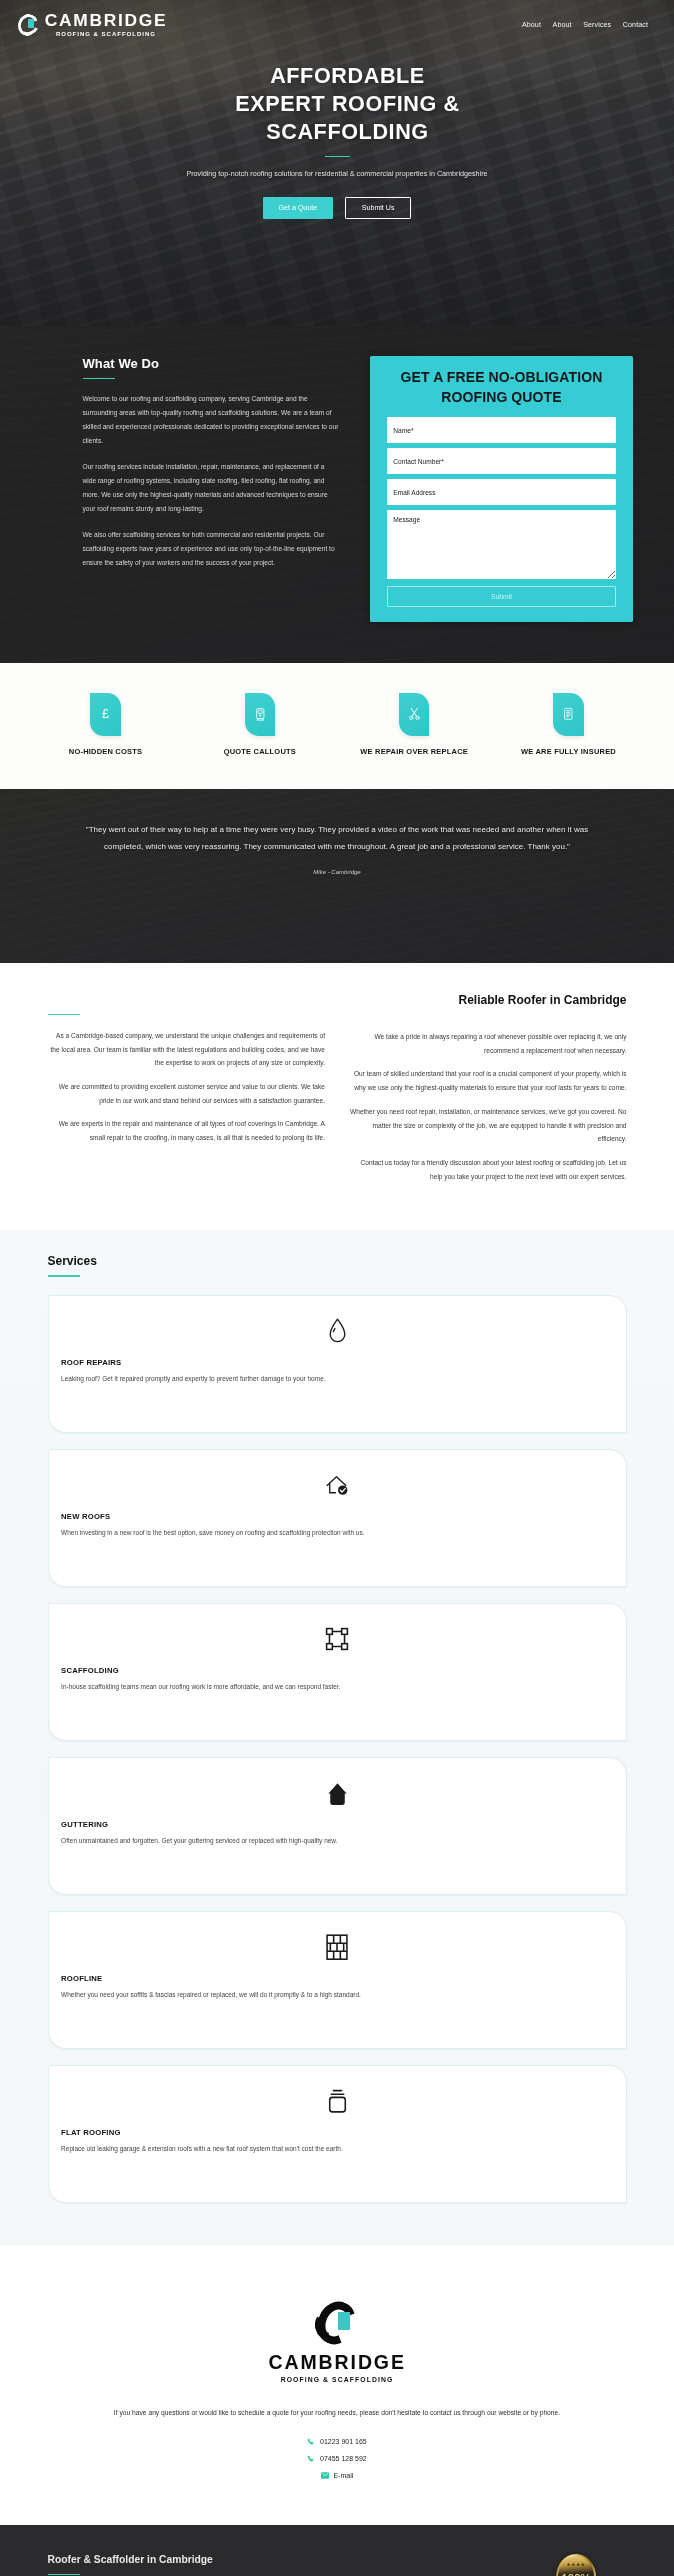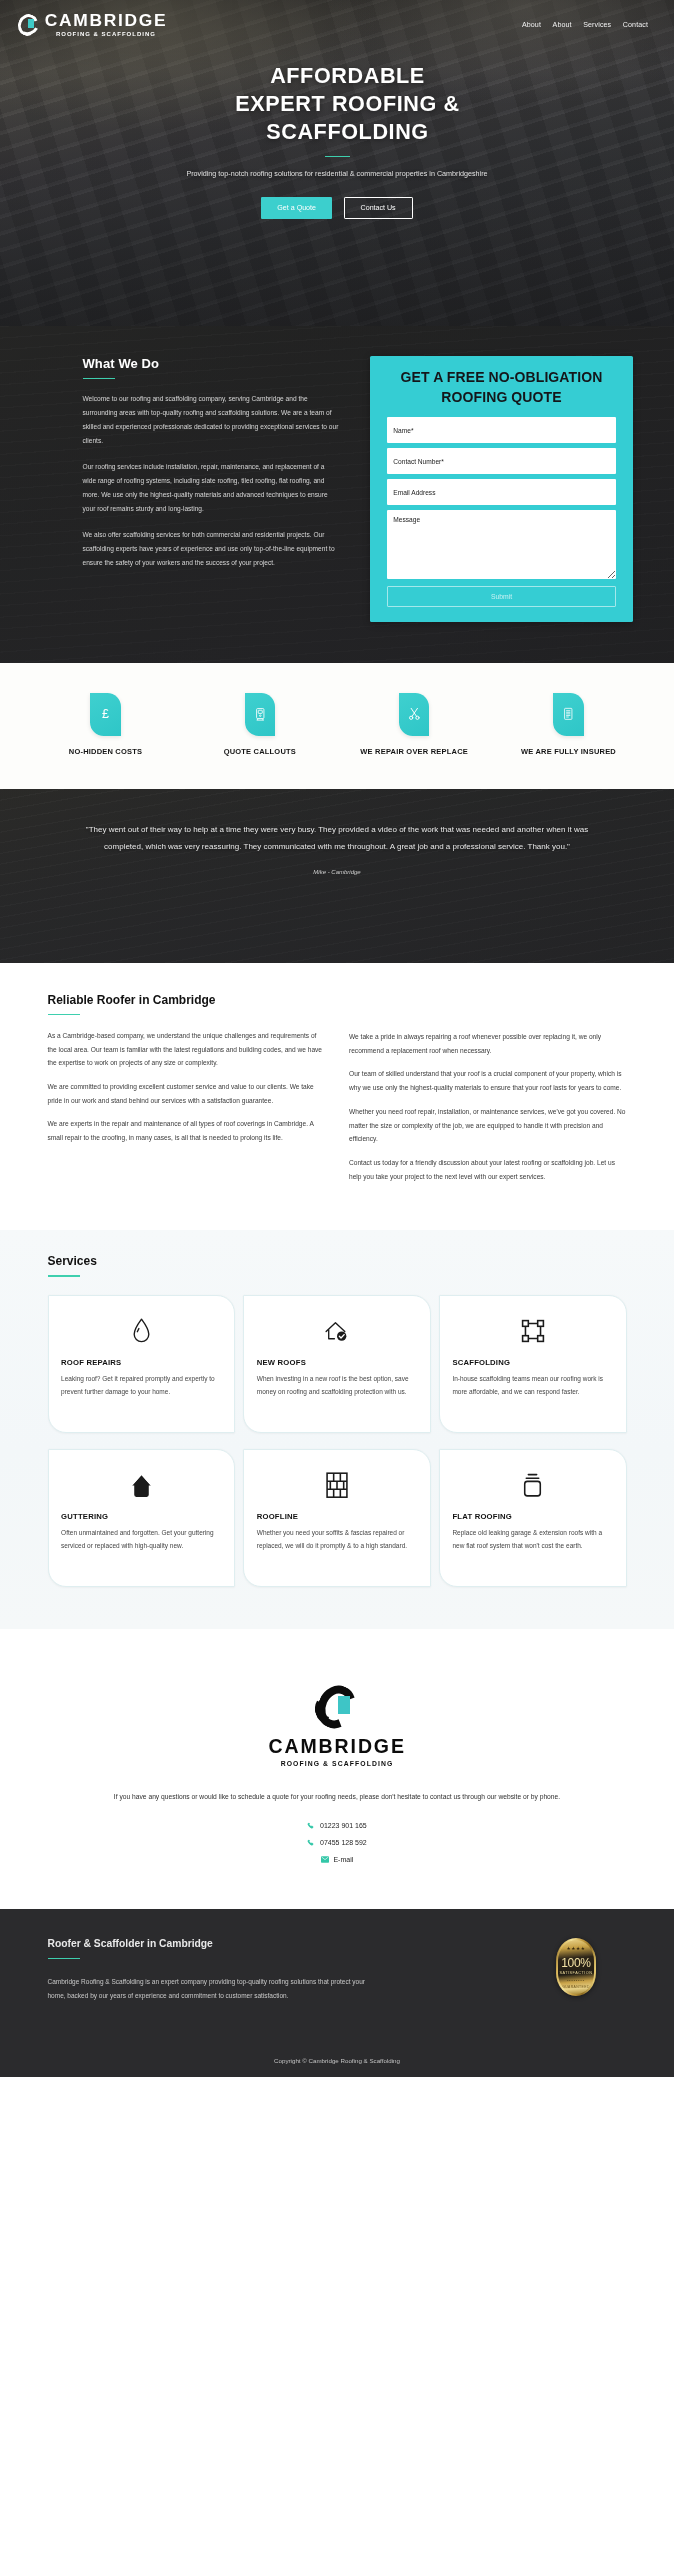--- a/index.html
+++ b/index.html
@@ -301,20 +301,21 @@
     font-size: 6px;
     font-style: italic;
     margin-top: 13.7px;
   }
 
   
   .reliable {
     width: 674px;
     background: #ffffff;
     padding: 29.5px 0 37px;
+    text-align: right;
   }
   .reliable-inner { width: 579px; margin: 0 auto; }
   .sec-title-dark {
     color: #111111; font-size: 12px; font-weight: 700;
   }
   .reliable .rule-teal { margin-top: 6.8px; margin-bottom: 13.7px; }
   .two-col { display: flex; gap: 24px; }
   .two-col .col { width: 278px; }
   .two-col p {
     color: #3a3a3a;
@@ -327,21 +328,21 @@
   
   .services {
     width: 674px;
     background: linear-gradient(180deg, #f6f9fa 0%, #f3f7f9 55%, #f5f8f9 100%);
     padding: 24px 0 42px;
   }
   .services-inner { width: 579px; margin: 0 auto; }
   .services .rule-teal { margin-top: 6.8px; margin-bottom: 18px; }
   .cards-grid {
     display: grid;
-    grid-template-columns: repeat(3, 1fr);
+    grid-template-columns: repeat(1, 1fr);
     gap: 16px 8px;
   }
   .svc-card {
     background: #ffffff;
     border: 0.5px solid #dfeef0;
     border-radius: 1.1px 18px 1.1px 18px;
     padding: 19px 12.6px 16px;
     min-height: 138px;
     box-shadow: 0 0.5px 2.1px rgba(0,0,0,.04);
   }
@@ -518,21 +519,21 @@
     <div class="hero-copy">
       <h1 class="hero-title">
         <span>AFFORDABLE</span><br>
         <span>EXPERT ROOFING &amp;</span><br>
         <span>SCAFFOLDING</span>
       </h1>
       <div class="hero-rule"></div>
       <p class="hero-sub">Providing top-notch roofing solutions for residential &amp; commercial properties in Cambridgeshire</p>
       <div class="hero-btns">
         <button class="btn-primary">Get a Quote</button>
-        <button class="btn-outline">Contact Us</button>
+        <button class="btn-outline">Submit Us</button>
       </div>
     </div>
 
   </div>
 </section>
 
 <section class="whatwedo">
   <div class="whatwedo-bg"></div>
   <div class="wwd-inner">
 

